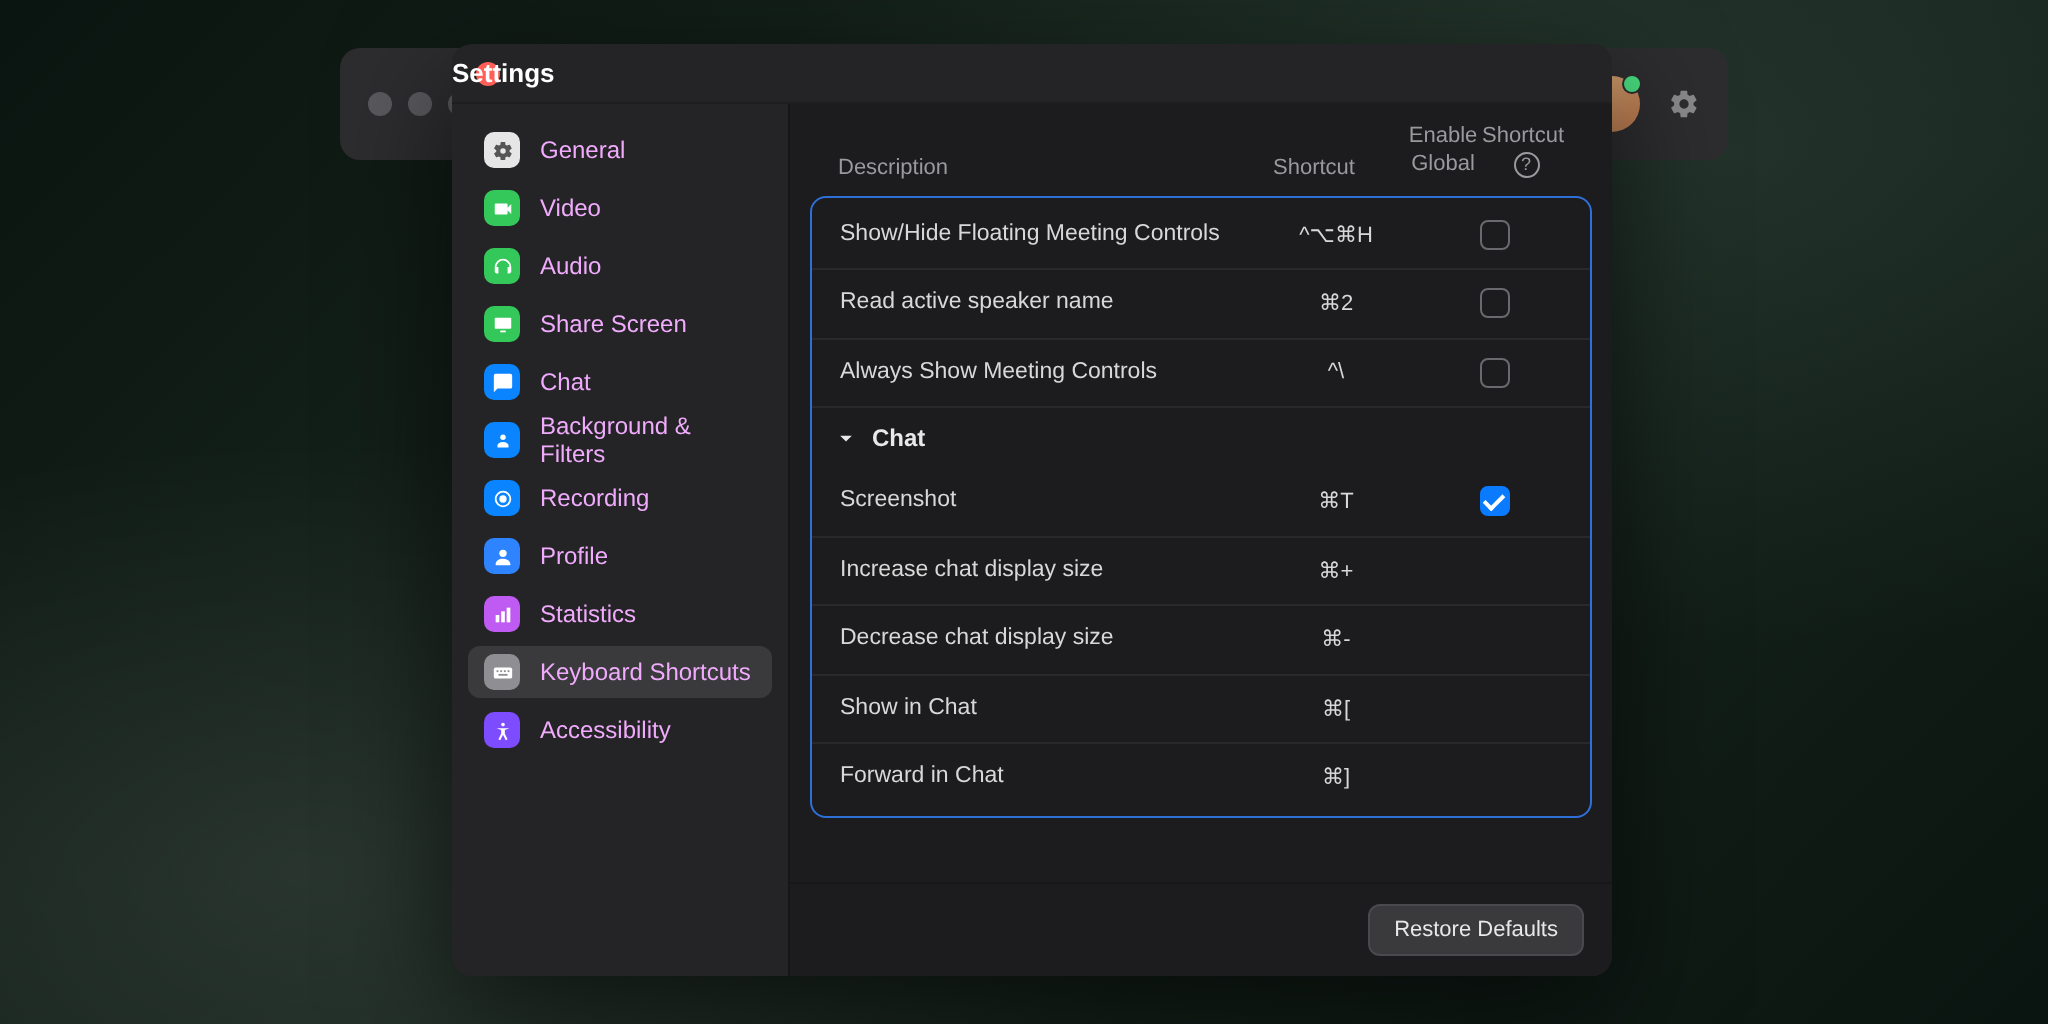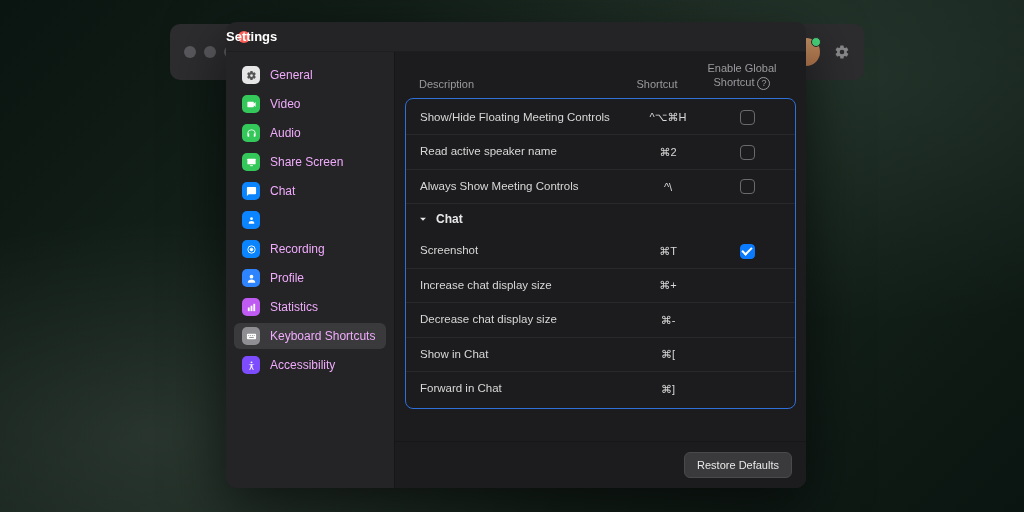--- a/index.html
+++ b/index.html
@@ -97,21 +97,21 @@
     background: #1c1c1e;
     border-left: 1px solid rgba(0,0,0,0.2);
   }
   .col-headers {
     display: flex; align-items: flex-end;
     padding: 10px 24px 8px 24px;
     color: #9a9a9e; font-size: 11px; font-weight: 500;
   }
   .col-desc { flex: 1; }
   .col-short { width: 90px; text-align: center; }
-  .col-enable { width: 80px; text-align: center; line-height: 1.25; display:flex; flex-direction:column; align-items:center; }
+  .col-enable { width: 80px; text-align: center; line-height: 1.25; display:flex; align-items:center; }
   .help-circle {
     display:inline-block; width:13px; height:13px; border-radius:50%;
     border:1px solid #9a9a9e; font-size:9px; line-height:11px; text-align:center;
     color:#9a9a9e; margin-left:3px;
   }
 
   .rows-scroll {
     flex: 1; overflow-y: auto; padding: 0 10px;
   }
   .focus-group {
@@ -227,20 +227,21 @@
           </div>
           <span>Chat</span>
         </div>
         <div class="side-item">
           <div class="side-icon" style="background: rgb(10, 132, 255);">
             <svg viewBox="0 0 24 24" fill="#fff">
               <circle cx="12" cy="8" r="3"></circle>
               <path d="M12 13c-4 0-6 2-6 4v2h12v-2c0-2-2-4-6-4z"></path>
             </svg>
           </div>
+          <span>Background &amp; Filters</span>
         </div>
         <div class="side-item">
           <div class="side-icon" style="background: rgb(10, 132, 255);">
             <svg viewBox="0 0 24 24" fill="none" stroke="#fff" stroke-width="2">
               <circle cx="12" cy="12" r="8"></circle>
               <circle cx="12" cy="12" r="3" fill="#fff"></circle>
             </svg>
           </div>
           <span>Recording</span>
         </div>

